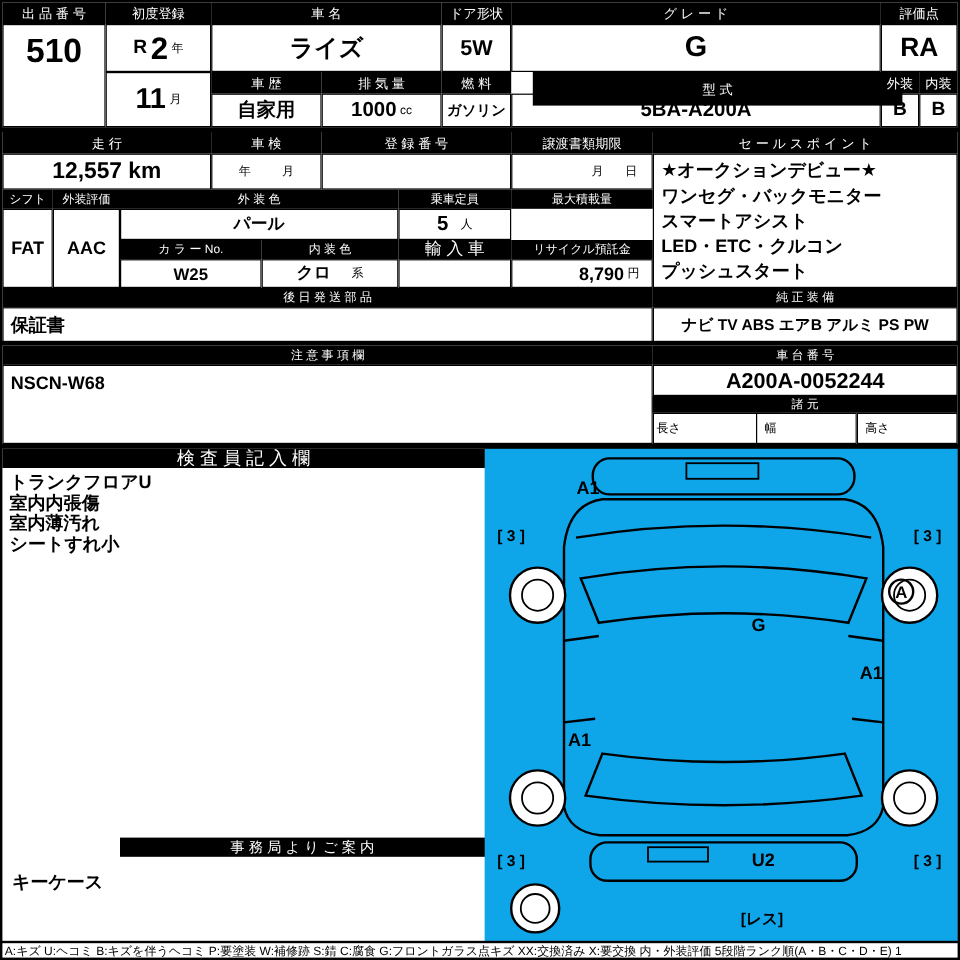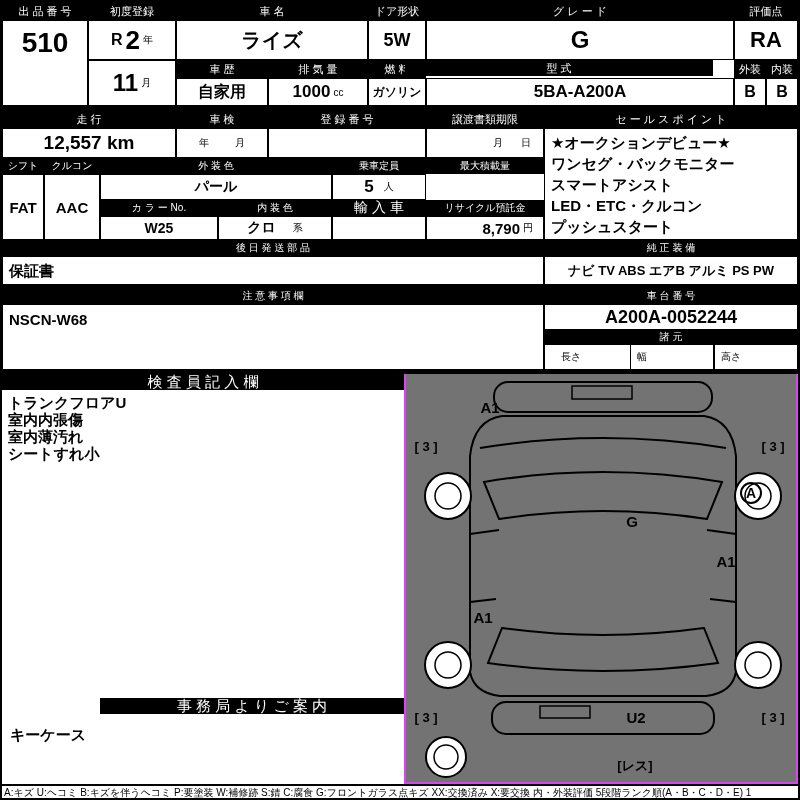--- a/index.html
+++ b/index.html
@@ -12,21 +12,21 @@
 .bar{position:absolute;background:#000;z-index:3}
 .b{font-weight:bold}
 .f28{font-size:28px}.f26{font-size:26px}.f24{font-size:24px}.f22{font-size:22px}.f20{font-size:20px}
 .f19{font-size:19px}.f18{font-size:18px}.f17{font-size:17px}.f16{font-size:16px}.f15{font-size:15px}
 .f14{font-size:14px}.f13{font-size:13px}.f12{font-size:12px}
 .u{font-size:10px}
 .left{justify-content:space-between}
 .right{justify-content:flex-end}
 .top{align-items:flex-start}
 .lines div{font-weight:bold;font-size:15px;line-height:17px}
-.diagram{position:absolute;border:2px solid #d946ef;background:#737373;z-index:1}
+.diagram{position:absolute;border:2px solid #0ea5e9;background:#0ea5e9;z-index:1}
 .mark{position:absolute;transform:translate(-50%,-50%);font-weight:bold;font-size:15px;white-space:nowrap;z-index:10}
 .mark.sm{font-size:13px}
 .circled{border:2px solid #000;border-radius:50%;width:22px;height:22px;display:flex;align-items:center;justify-content:center;font-size:14px;background:transparent}
 .legend{position:absolute;left:0;top:784px;width:800px;height:16px;border-top:2px solid #000;display:flex;align-items:center;padding:0 4px;font-size:10px;white-space:nowrap;overflow:hidden;z-index:5}
 </style>
 </head>
 <body>
 
 <div id="sheet">
 
@@ -58,21 +58,21 @@
     <span class="b f22">RA</span>
   </div>
 
   <div class="cell" style="left:88px;top:60px;width:88px;height:46px">
     <span class="b f24">11</span>
     <span class="u">月</span>
   </div>
   <div class="hd" style="left:176px;top:60px;width:92px;height:18px">車  歴</div>
   <div class="hd" style="left:268px;top:60px;width:100px;height:18px">排 気 量</div>
   <div class="hd" style="left:368px;top:60px;width:58px;height:18px">燃  料</div>
-  <div class="hd" style="left:405px;top:60px;width:308px;height:16px">型  式</div>
+  <div class="hd" style="left:444px;top:60px;width:308px;height:28px">型  式</div>
   <div class="hd" style="left:734px;top:60px;width:32px;height:18px">外装</div>
   <div class="hd" style="left:766px;top:60px;width:32px;height:18px">内装</div>
 
   <div class="cell" style="left:176px;top:78px;width:92px;height:28px">
     <span class="b f16">自家用</span>
   </div>
   <div class="cell" style="left:268px;top:78px;width:100px;height:28px">
     <span class="b f17">1000</span>
     <span class="u">cc</span>
   </div>
@@ -114,21 +114,21 @@
 
   <div class="cell left top lines" style="left:544px;top:128px;width:254px;height:112px;flex-direction:column;align-items:flex-start;padding:3px 6px;gap:0">
     <div style="line-height:21px">★オークションデビュー★</div>
     <div style="line-height:21px">ワンセグ・バックモニター</div>
     <div style="line-height:21px">スマートアシスト</div>
     <div style="line-height:21px">LED・ETC・クルコン</div>
     <div style="line-height:21px">プッシュスタート</div>
   </div>
 
   <div class="hd" style="left:2px;top:158px;width:42px;height:16px;font-size:10px">シフト</div>
-  <div class="hd" style="left:44px;top:158px;width:56px;height:16px;font-size:10px">クルコン</div>
+  <div class="hd" style="left:44px;top:158px;width:56px;height:16px;font-size:10px">外装評価</div>
   <div class="hd" style="left:100px;top:158px;width:232px;height:16px;font-size:10px">外 装 色</div>
   <div class="hd" style="left:332px;top:158px;width:94px;height:16px;font-size:10px">乗車定員</div>
   <div class="hd" style="left:426px;top:158px;width:118px;height:16px;font-size:10px">最大積載量</div>
 
   <div class="cell" style="left:2px;top:174px;width:42px;height:66px">
     <span class="b f15">FAT</span>
   </div>
   <div class="cell" style="left:44px;top:174px;width:56px;height:66px">
     <span class="b f15">AAC</span>
   </div>
@@ -174,41 +174,41 @@
   <div class="hd" style="left:2px;top:288px;width:542px;height:16px;font-size:10px">注 意 事 項 欄</div>
   <div class="cell left top" style="left:2px;top:304px;width:542px;height:66px;padding:6px">
     <span class="b f15">NSCN-W68</span>
   </div>
 
   <div class="hd" style="left:544px;top:288px;width:254px;height:16px;font-size:10px">車 台 番 号</div>
   <div class="cell" style="left:544px;top:304px;width:254px;height:26px">
     <span class="b f18">A200A-0052244</span>
   </div>
   <div class="hd" style="left:544px;top:330px;width:254px;height:14px;font-size:10px">諸  元</div>
-  <div class="cell left" style="left:544px;top:344px;width:106px;height:26px;padding-left:16px">
+  <div class="cell left" style="left:544px;top:344px;width:106px;height:26px;padding-left:2px">
     <span class="u">長さ</span>
   </div>
   <div class="cell left" style="left:630px;top:344px;width:84px;height:26px;padding-left:6px">
     <span class="u">幅</span>
   </div>
   <div class="cell left" style="left:714px;top:344px;width:84px;height:26px;padding-left:6px">
     <span class="u">高さ</span>
   </div>
 
   <div class="bar" style="left:0;top:370px;width:800px;height:4px"></div>
 
   <div class="hd" style="left:2px;top:374px;width:402px;height:16px;font-size:15px">検 査 員 記 入 欄</div>
   <div class="abs lines" style="left:2px;top:392px;width:400px;padding:2px 6px">
     <div>トランクフロアU</div>
     <div>室内内張傷</div>
     <div>室内薄汚れ</div>
     <div>シートすれ小</div>
   </div>
 
-  <div class="hd" style="left:100px;top:698px;width:304px;height:16px;font-size:15px">事 務 局 よ り ご 案 内</div>
+  <div class="hd" style="left:100px;top:698px;width:304px;height:16px;font-size:12px">事 務 局 よ り ご 案 内</div>
   <div class="abs" style="left:2px;top:724px;width:400px;padding:2px 8px">
     <span class="b f15">キーケース</span>
   </div>
 
   <div class="diagram" style="left:404px;top:372px;width:394px;height:412px">
     <svg width="390" height="408" viewBox="0 0 390 408">
       <g fill="none" stroke="#000" stroke-width="2">
         <rect x="88" y="8" width="218" height="30" rx="14"></rect>
         <rect x="166" y="12" width="60" height="13" stroke-width="1.5"></rect>
         <path d="M96 42 L298 42 Q326 46 330 82 L330 298 Q326 319 300 322 L94 322 Q68 319 64 298 L64 82 Q68 46 96 42 Z"></path>

